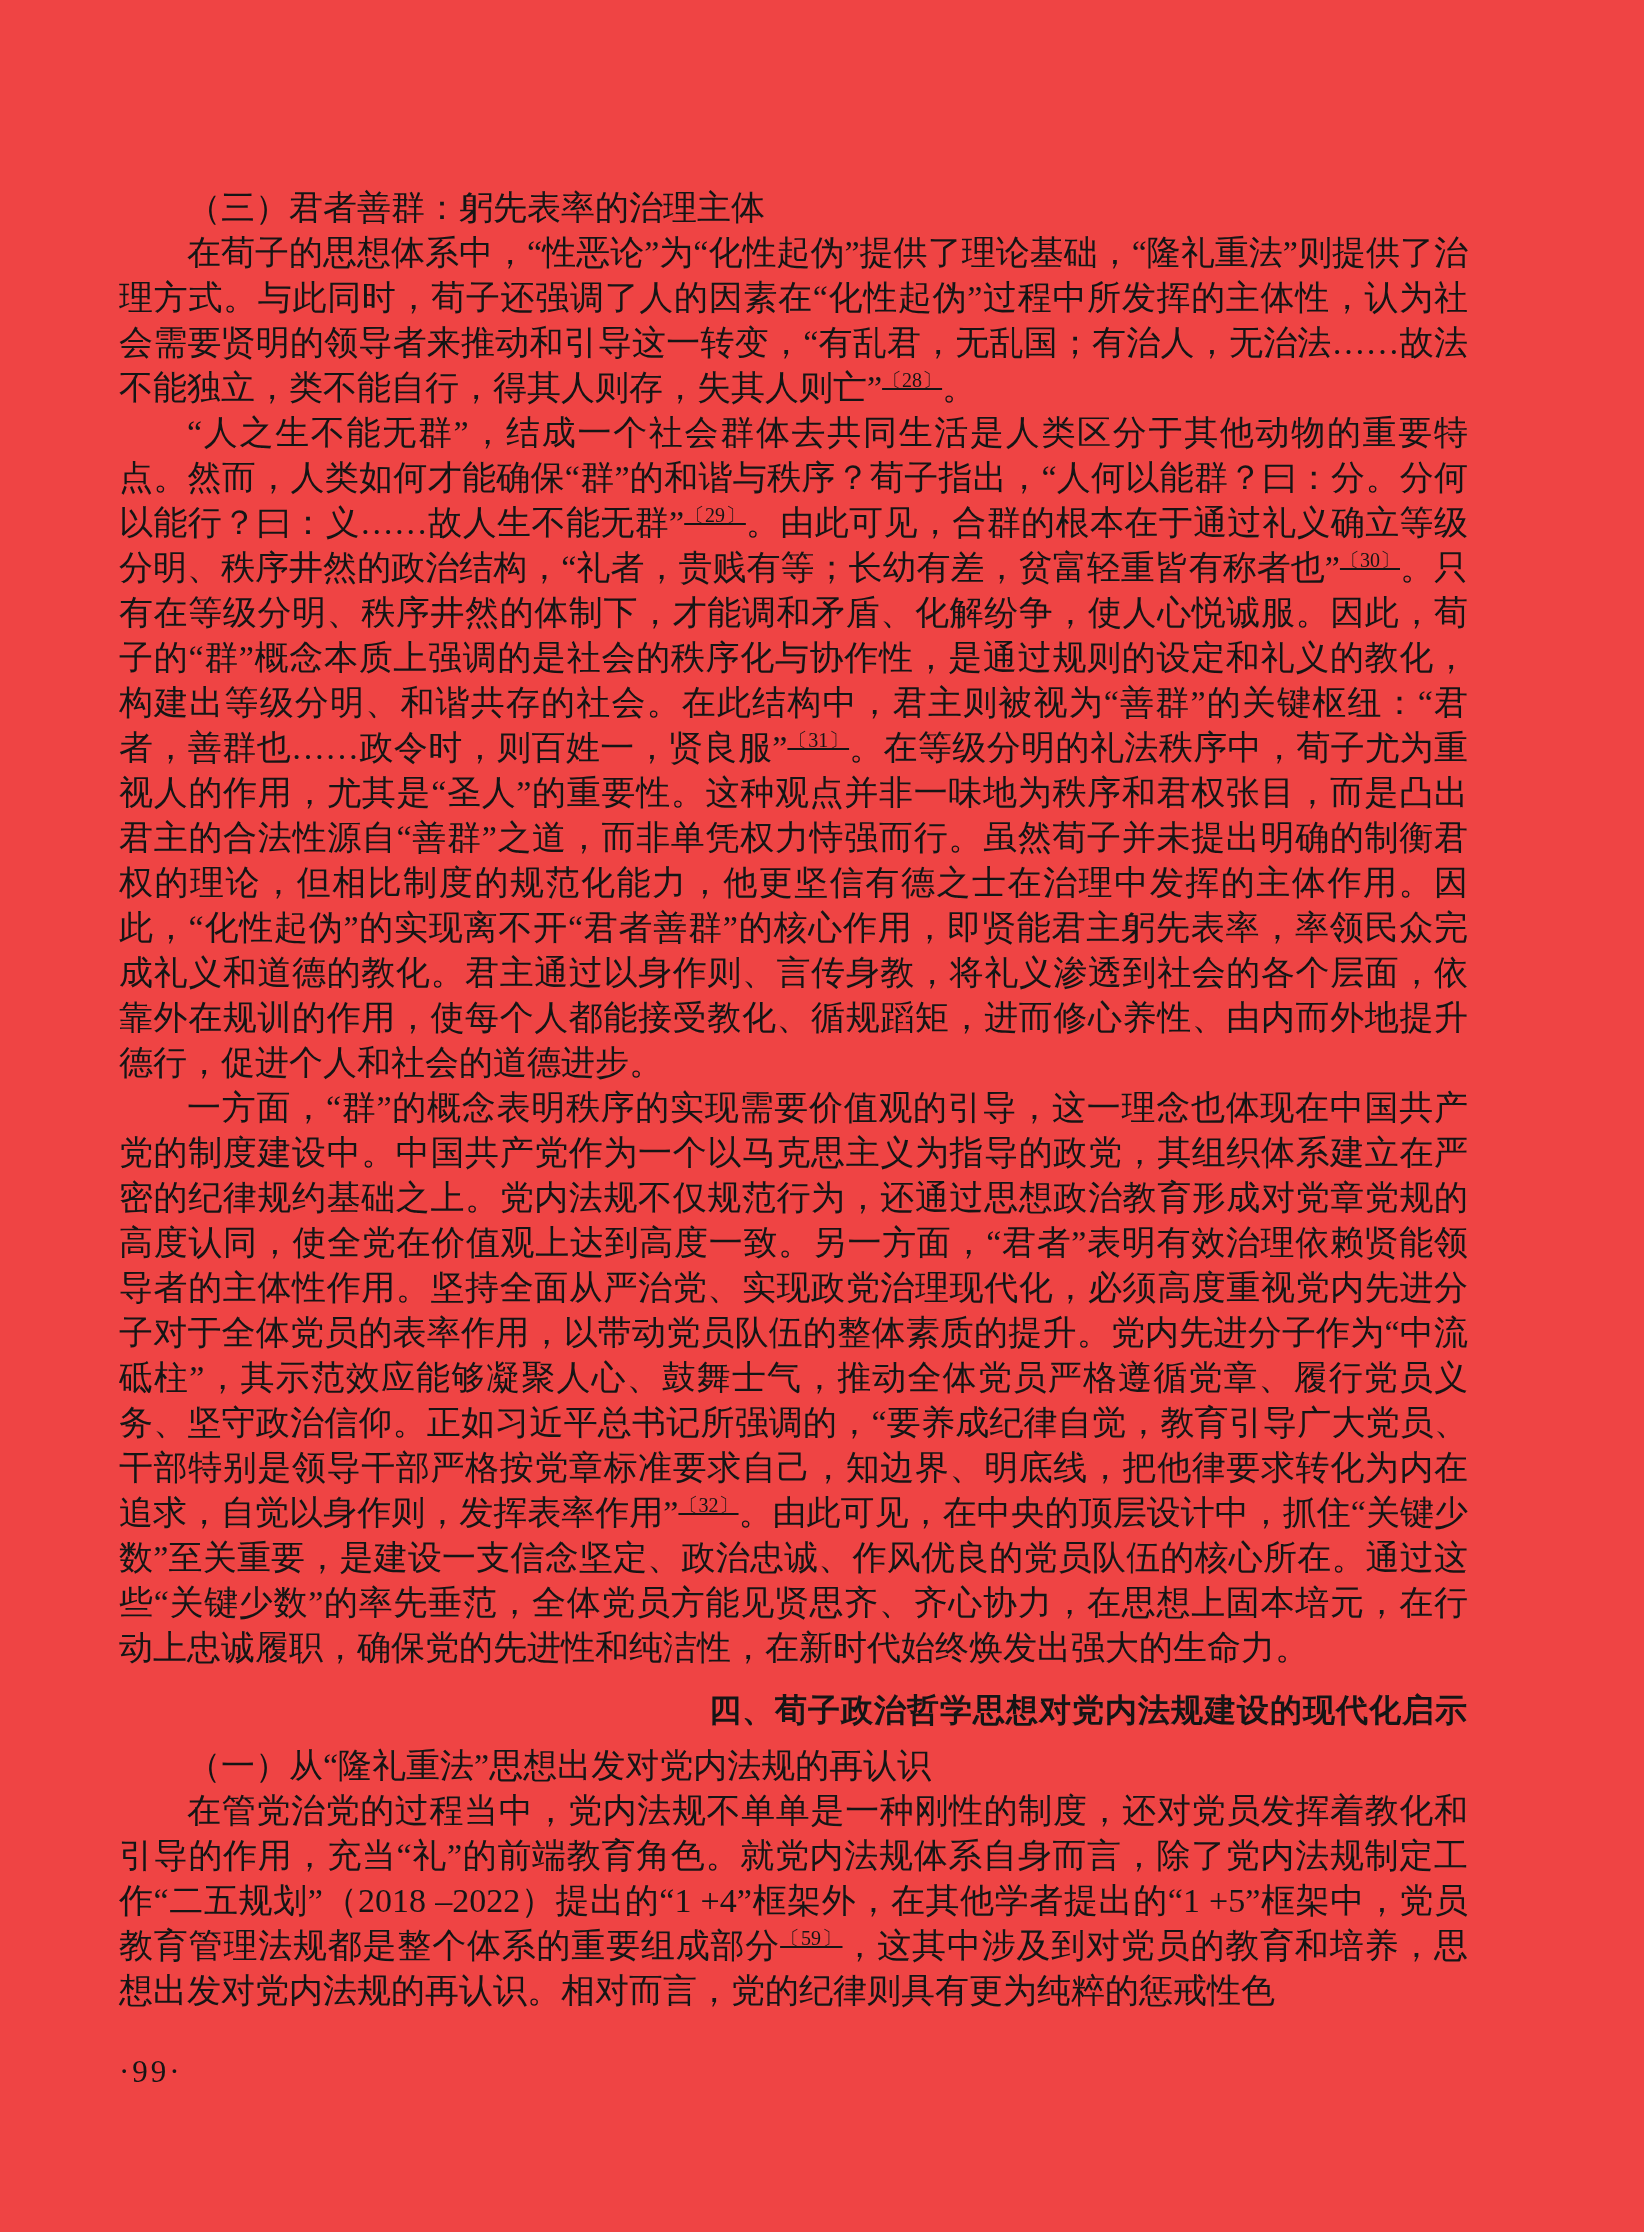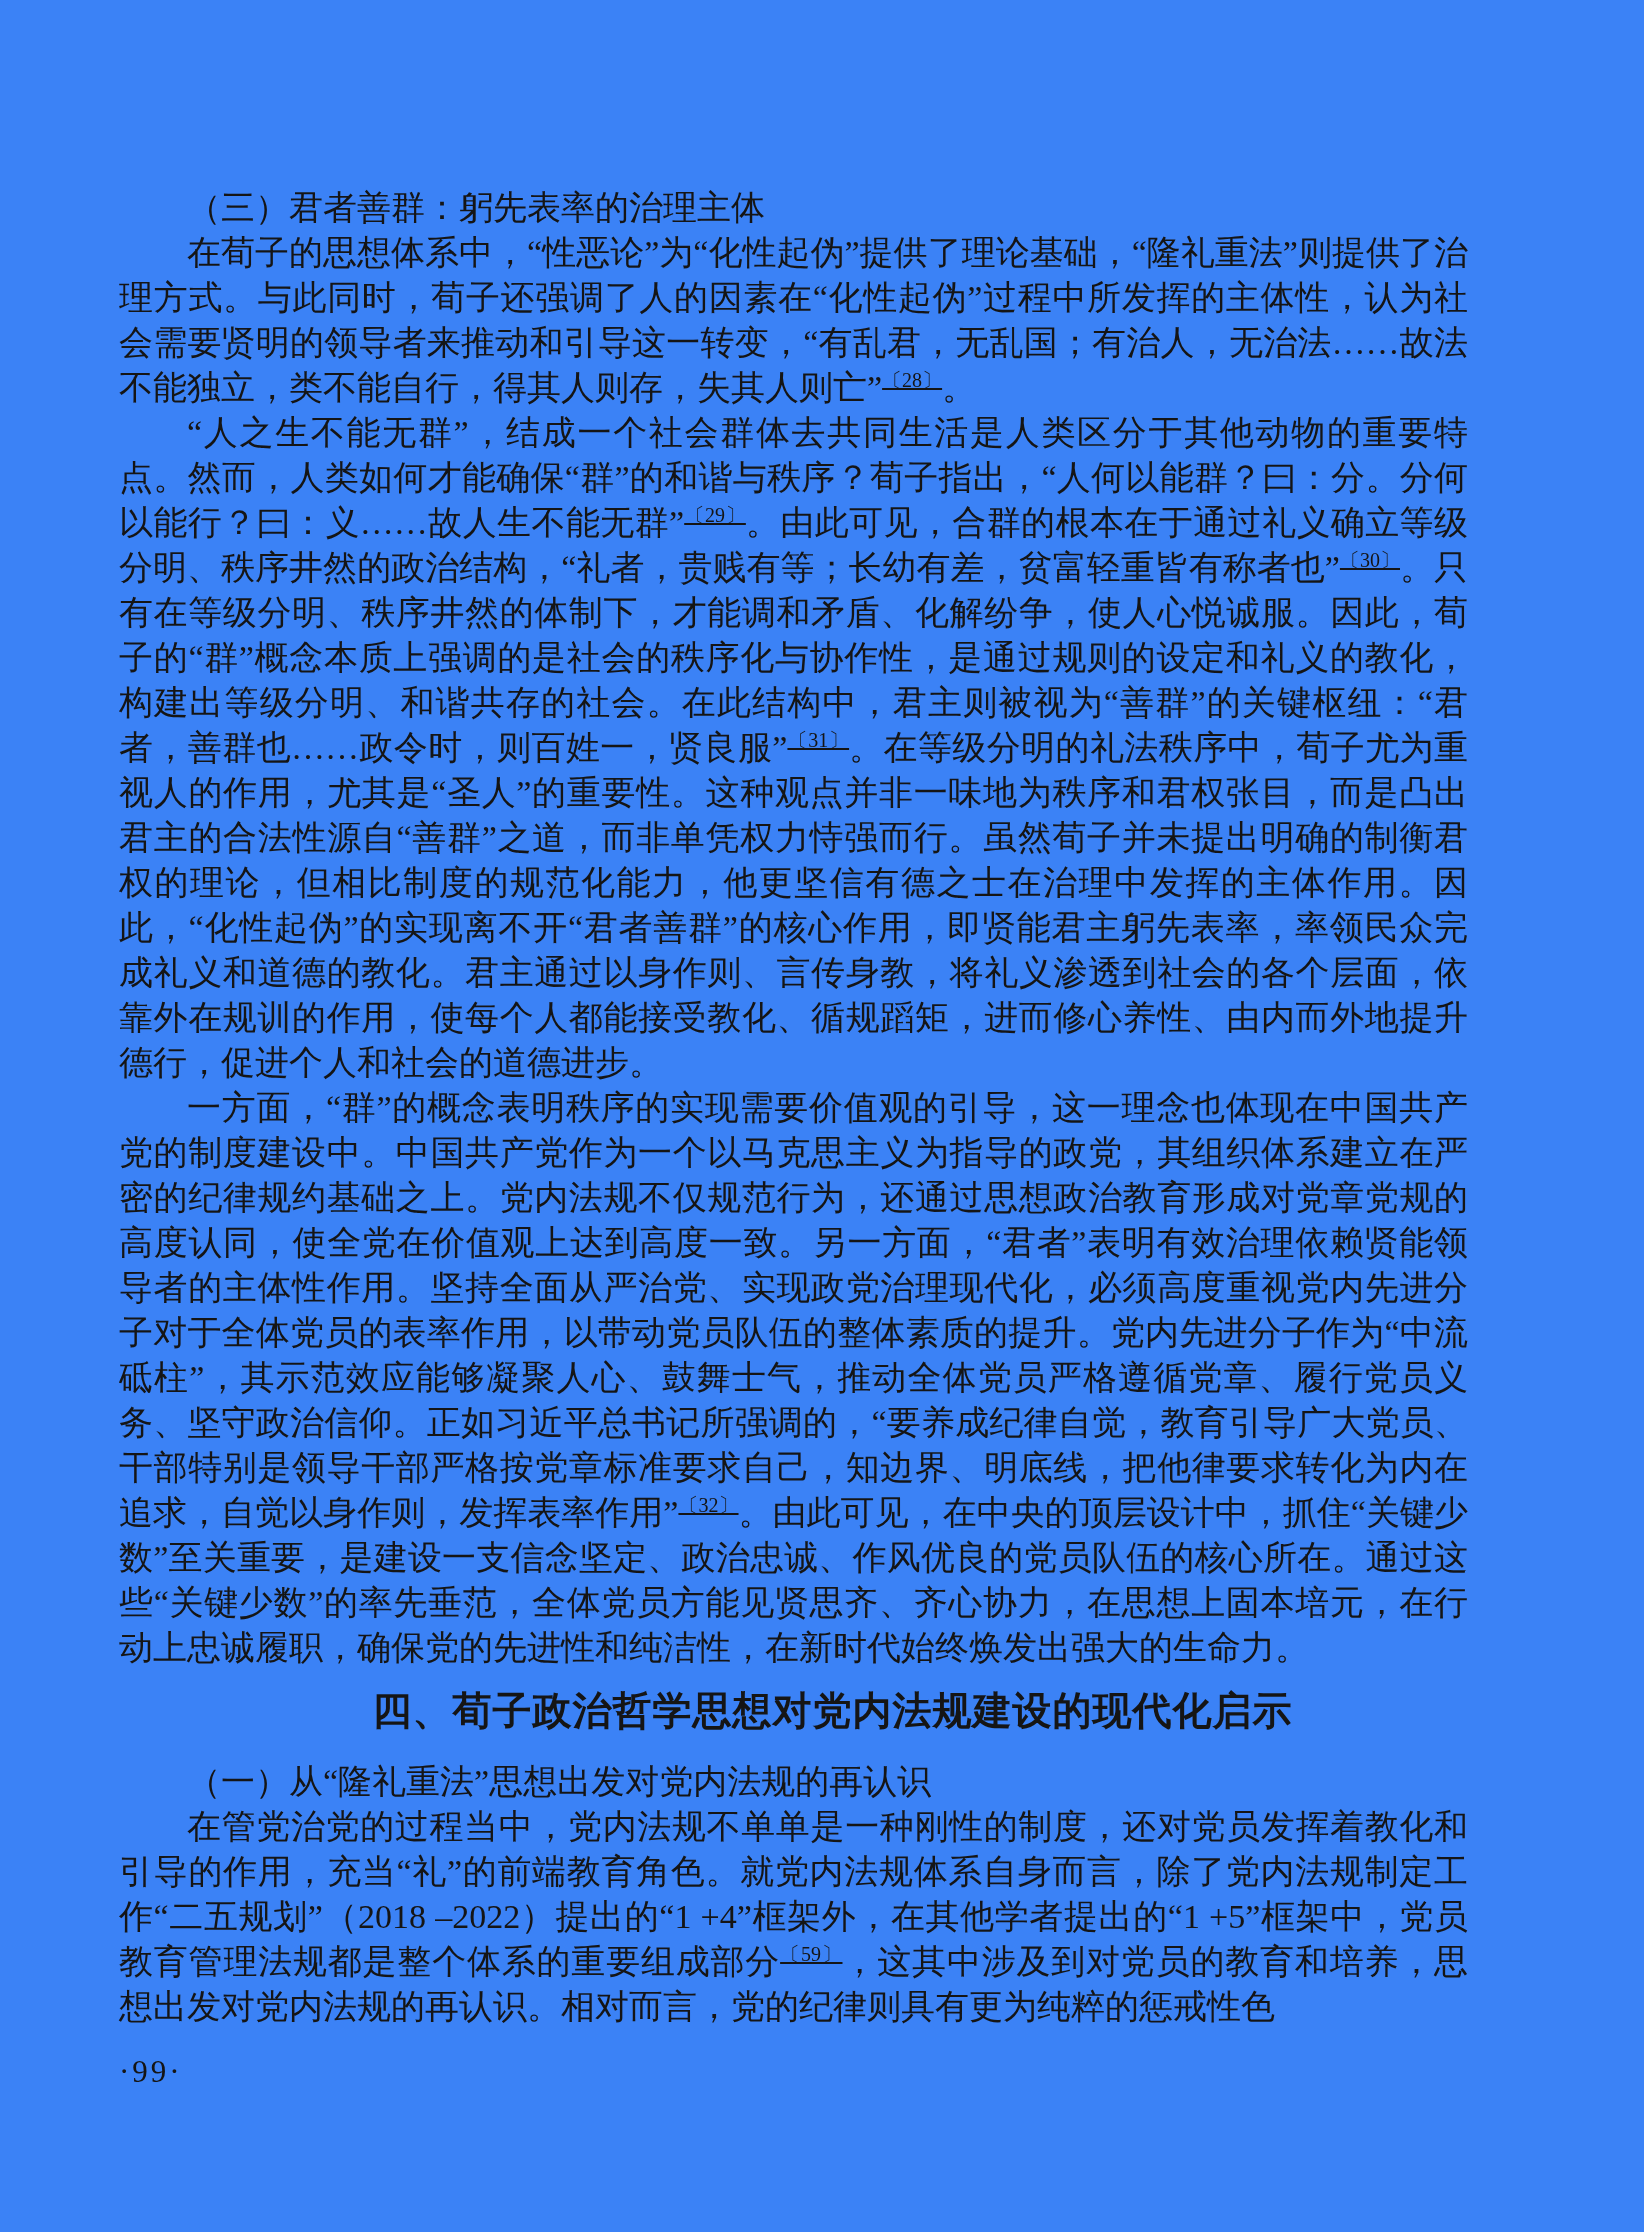--- a/index.html
+++ b/index.html
@@ -4,21 +4,21 @@
 <style>
   html, body {
     margin: 0;
     padding: 0;
     background: #e8e8e8;
   }
   .sheet {
     position: relative;
     width: 1645px;
     height: 2233px;
-    background: #3b82f6;
+    background: #ef4444;
     margin: 0 auto;
     overflow: hidden;
     font-family: "Liberation Serif", "DejaVu Serif", serif;
     color: #151515;
   }
   .text-block {
     position: absolute;
     left: 119px;
     top: 185px;
     width: 1349px;
@@ -34,27 +34,27 @@
     font-weight: normal;
     text-indent: 2em;
     text-align: left;
   }
   .para {
     margin: 0;
     padding: 0;
     text-indent: 2em;
   }
   .section-head {
-    margin: 18px 0 26px 0;
+    margin: 18px 0 10px 0;
     padding: 0;
-    font-size: 39px;
+    font-size: 32px;
     font-weight: bold;
     font-family: "Liberation Sans", "DejaVu Sans", sans-serif;
     text-indent: 2em;
-    text-align: center;
+    text-align: right;
     letter-spacing: 1px;
   }
   .ref {
     font-size: 20px;
     line-height: 0;
     vertical-align: super;
     letter-spacing: 0;
     text-decoration: underline;
   }
   .page-number {

